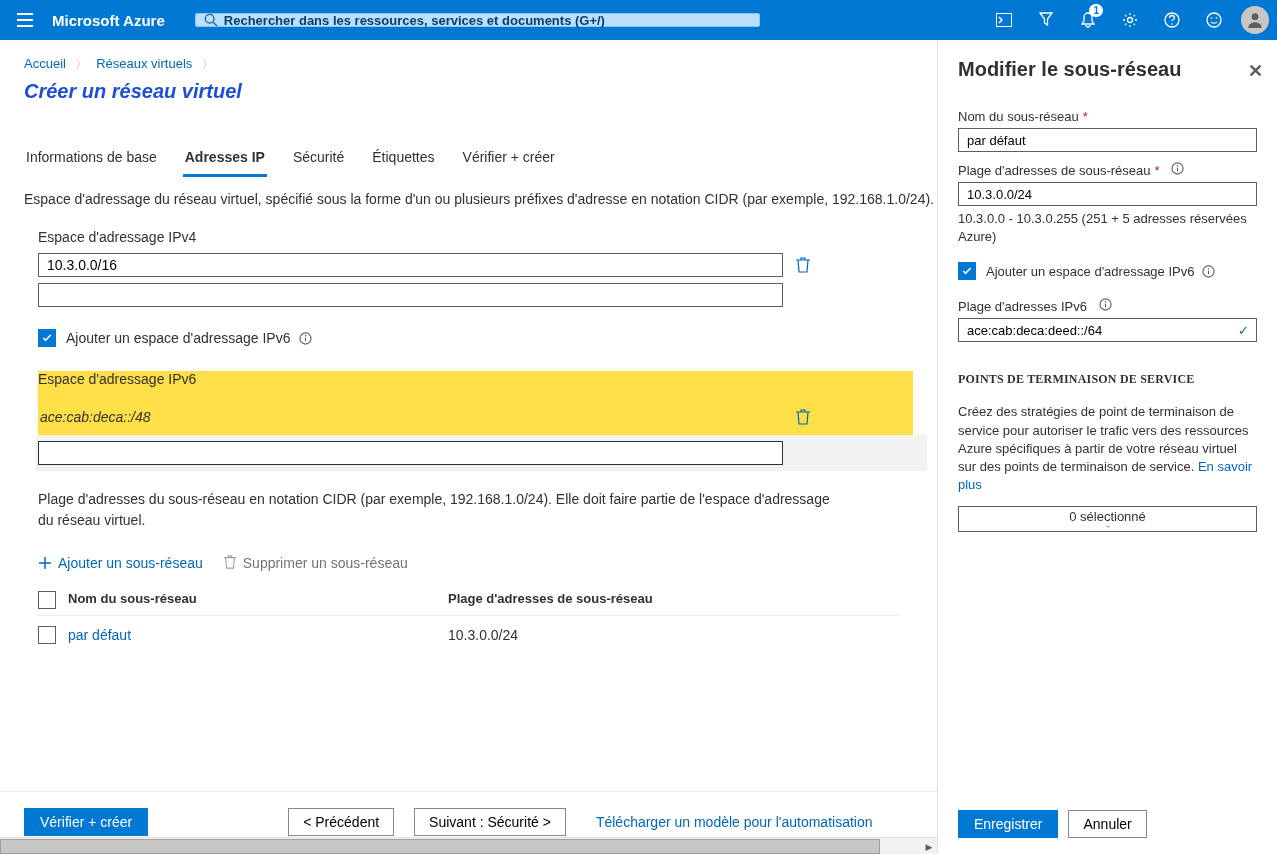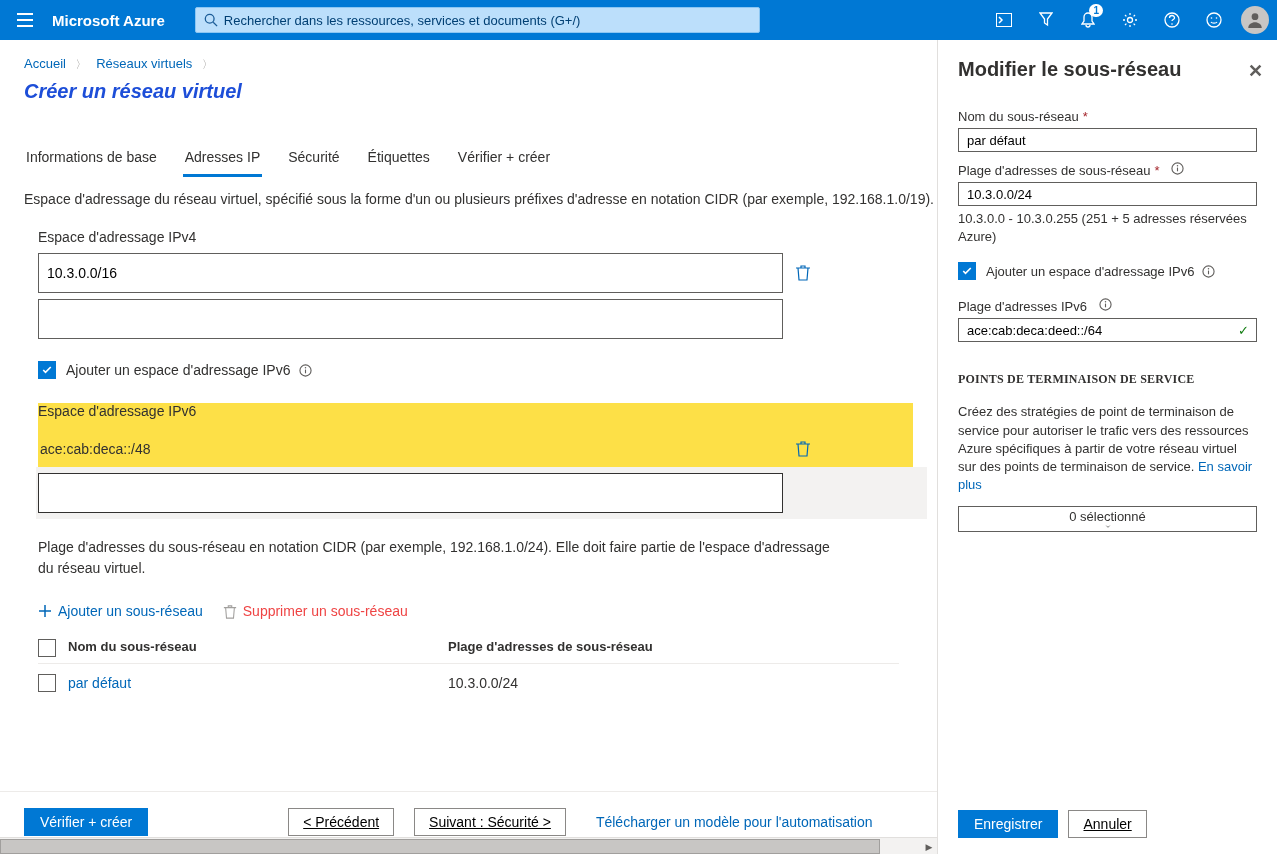--- a/index.html
+++ b/index.html
@@ -3,78 +3,78 @@
 <meta charset="utf-8">
 <style>
   * { box-sizing: border-box; font-family: "Segoe UI", Tahoma, sans-serif; }
   body { margin: 0; background: #fff; width: 1277px; height: 854px; overflow: hidden; position: relative; }
 
   
   .topbar { height: 40px; background: #0078d4; display: flex; align-items: center; color: #fff; padding: 0 8px; }
   .hamburger { width: 34px; height: 40px; display: flex; align-items: center; justify-content: center; cursor: pointer; }
   .hamburger svg, .top-icon svg { fill: #fff; }
   .brand { font-size: 15px; font-weight: 600; margin-left: 10px; margin-right: 30px; white-space: nowrap; }
-  .searchbox { flex: 0 0 565px; height: 26px; background: #bcdffb; border: 1px solid #8cc6f2; border-radius: 2px; display: flex; align-items: center; padding: 0 8px; color: #003f73; font-size: 13px; }
+  .searchbox { flex: 0 0 565px; height: 14px; background: #bcdffb; border: 1px solid #8cc6f2; border-radius: 2px; display: flex; align-items: center; padding: 0 8px; color: #003f73; font-size: 13px; font-weight: bold; }
   .searchbox svg { fill: #1b5c97; margin-right: 6px; }
   .top-right { margin-left: auto; display: flex; align-items: center; }
   .top-icon { width: 42px; height: 40px; display: flex; align-items: center; justify-content: center; cursor: pointer; position: relative; }
   .badge { position: absolute; top: 4px; right: 6px; background: #fff; color: #0078d4; font-size: 10px; font-weight: 700; border-radius: 8px; padding: 0 4px; line-height: 13px; }
   .avatar { width: 28px; height: 28px; background: #c8c6c4; border-radius: 50%; display: flex; align-items: center; justify-content: center; margin-left: 6px; }
   .avatar svg { fill: #605e5c; }
 
   
   .main { position: absolute; left: 0; top: 40px; bottom: 0; width: 937px; padding: 0; overflow: hidden; }
   .breadcrumb { padding: 16px 24px 8px; font-size: 13px; color: #605e5c; }
   .breadcrumb a { color: #0067b8; text-decoration: none; cursor: pointer; }
   .bc-sep { color: #a19f9d; padding: 0 6px; font-size: 11px; }
   .page-title { font-size: 20px; font-weight: 600; color: #1d4ed8; padding: 0 24px 8px; font-style: italic; }
 
   .tabs { display: flex; border-bottom: none; padding: 38px 24px 0; gap: 24px; font-size: 14px; color: #323130; }
   .tab { padding: 0 2px 9px; cursor: pointer; }
-  .tab.active { color: #323130; border-bottom: 3px solid #0078d4; font-weight: 400; }
+  .tab.active { color: #323130; border-bottom: 3px solid #0078d4; font-weight: 700; }
 
   .content { padding: 14px 24px; font-size: 14px; color: #323130; }
   .desc { margin-bottom: 22px; white-space: nowrap; }
   .section-label { font-weight: 400; margin-bottom: 8px; }
 
   .row { display: flex; align-items: center; margin-bottom: 6px; }
-  .ipinput { width: 745px; height: 40px; border: 1px solid #605e5c; padding: 2px 8px; font-size: 14px; }
+  .ipinput { width: 745px; height: 24px; border: 1px solid #605e5c; padding: 2px 8px; font-size: 14px; }
   .delete-icon { width: 16px; height: 16px; margin-left: 12px; cursor: pointer; }
   .delete-icon svg { fill: #0067b8; }
 
   .checkbox { width: 18px; height: 18px; display: inline-flex; align-items: center; justify-content: center; margin-right: 10px; vertical-align: middle; cursor: pointer; }
   .checkbox.checked { background: #0078d4; }
   .checkbox.unchecked { border: 1px solid #605e5c; background: #fff; }
   .checkbox svg { fill: #fff; width: 12px; height: 12px; }
 
   .check-row { display: flex; align-items: center; margin: 22px 14px 24px; font-size: 14px; }
   .info-icon { width: 13px; height: 13px; margin-left: 8px; display: inline-flex; }
   .info-icon svg { stroke: #605e5c; fill: none; }
 
   .ipv6block { background: #fde047; margin-left: 14px; margin-right: 0; margin-bottom: 18px; }
   .ipv6block .highlight-row { background: #f3f2f1; padding: 6px 0; margin: 0 -14px 0 -2px; }
   .ipv6block .highlight-row .ipinput { margin-left: 2px; }
   .ipv6-val { padding: 4px 2px; font-size: 14px; }
 
   .subdesc { margin: 12px 14px 24px; font-size: 14px; line-height: 1.5; max-width: 800px; }
   .subnet-actions { display: flex; align-items: center; gap: 20px; margin: 0 14px 14px; font-size: 14px; }
   .link-action { color: #0067b8; cursor: pointer; display: flex; align-items: center; gap: 6px; }
-  .link-disabled { color: #ef4444; display: flex; align-items: flex-end; gap: 6px; }
+  .link-disabled { color: #737373; display: flex; align-items: flex-start; gap: 6px; }
 
   .subnet-table { margin: 8px 14px; }
   .subnet-table .thead { display: flex; border-bottom: 1px solid #edebe9; padding: 6px 0; font-weight: 600; font-size: 13px; }
   .subnet-table .trow { display: flex; padding: 10px 0; font-size: 14px; align-items: center; }
   .col-cb { width: 30px; }
   .col-name { width: 380px; }
   .col-range { flex: 1; }
   .subnet-table a { color: #0067b8; text-decoration: none; cursor: pointer; }
 
   .footer { position: absolute; bottom: 18px; left: 0; right: 0; border-top: 1px solid #edebe9; padding: 16px 24px 0; display: flex; align-items: center; gap: 20px; font-size: 14px; }
   .btn-primary { background: #0078d4; color: #fff; border: none; padding: 6px 16px; font-size: 14px; cursor: pointer; }
-  .btn-secondary { background: #fff; border: 1px solid #8a8886; padding: 5px 14px; font-size: 14px; cursor: pointer; text-decoration: underline; }
+  .btn-secondary { background: #fff; border: 1px solid #8a8886; padding: 5px 14px; font-size: 14px; cursor: pointer; }
   .footer a { color: #0067b8; text-decoration: none; margin-left: 10px; cursor: pointer; }
 
   .hscroll { position: absolute; bottom: 0; left: 0; right: 0; height: 17px; background: #f3f2f1; border-top: 1px solid #e1dfdd; }
   .hscroll .thumb { position: absolute; left: 0; top: 1px; height: 15px; width: 880px; background: #c8c6c4; border: 1px solid #a19f9d; }
   .hscroll .larrow, .hscroll .rarrow { position: absolute; top: 1px; width: 16px; height: 15px; display: flex; align-items: center; justify-content: center; font-size: 9px; color: #605e5c; }
   .hscroll .larrow { left: 0; }
   .hscroll .rarrow { right: 0; }
 
   
   .blade { position: absolute; right: 0; top: 40px; bottom: 0; width: 340px; border-left: 1px solid #e1dfdd; background: #fff; padding: 0; }
@@ -174,21 +174,21 @@
 
   <div class="tabs">
     <div class="tab">Informations de base</div>
     <div class="tab active">Adresses IP</div>
     <div class="tab">Sécurité</div>
     <div class="tab">Étiquettes</div>
     <div class="tab">Vérifier + créer</div>
   </div>
 
   <div class="content">
-    <div class="desc">Espace d'adressage du réseau virtuel, spécifié sous la forme d'un ou plusieurs préfixes d'adresse en notation CIDR (par exemple, 192.168.1.0/19).</div>
+    <div class="desc">Espace d'adressage du réseau virtuel, spécifié sous la forme d'un ou plusieurs préfixes d'adresse en notation CIDR (par exemple, 192.168.1.0/24).</div>
 
     <div style="margin-left:14px;">
       <div class="section-label">Espace d'adressage IPv4</div>
       <div class="row">
         <input class="ipinput" value="10.3.0.0/16" style="">
         <span class="delete-icon"><svg viewBox="0 0 16 16">
               <path d="M3 3h10l-1 12H4zM1 3h14M6 1h4v2H6z" fill="none" stroke="#0067b8" stroke-width="1.2"></path>
             </svg></span>
       </div>
       <div class="row">
@@ -207,21 +207,21 @@
           <svg viewBox="0 0 14 14">
             <circle cx="7" cy="7" r="6" stroke-width="1.2"></circle>
             <line x1="7" y1="6" x2="7" y2="10" stroke-width="1.2"></line>
             <circle cx="7" cy="4" r="0.8" fill="#605e5c" stroke="none"></circle>
           </svg>
         </span>
     </div>
 
     <div class="ipv6block">
       <div class="section-label">Espace d'adressage IPv6</div>
-      <div class="row" style="margin-top:18px;">
+      <div class="row" style="margin-top:18px;font-style:italic;">
         <span class="ipv6-val" style="width:745px;">ace:cab:deca::/48</span>
         <span class="delete-icon"><svg viewBox="0 0 16 16">
               <path d="M3 3h10l-1 12H4zM1 3h14M6 1h4v2H6z" fill="none" stroke="#0067b8" stroke-width="1.2"></path>
             </svg></span>
       </div>
       <div class="highlight-row">
         <input class="ipinput" style="border-color: rgb(50, 49, 48);">
       </div>
     </div>
 

